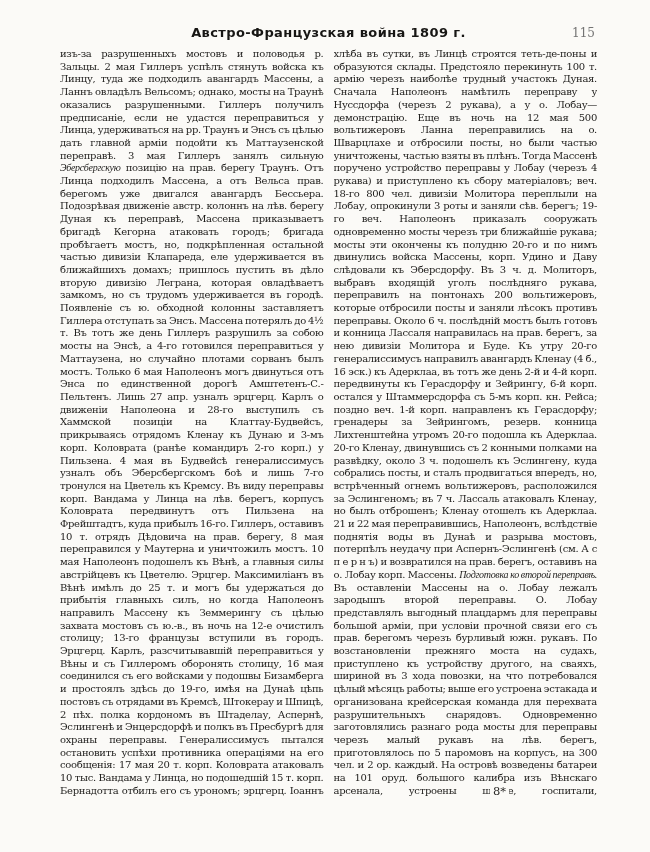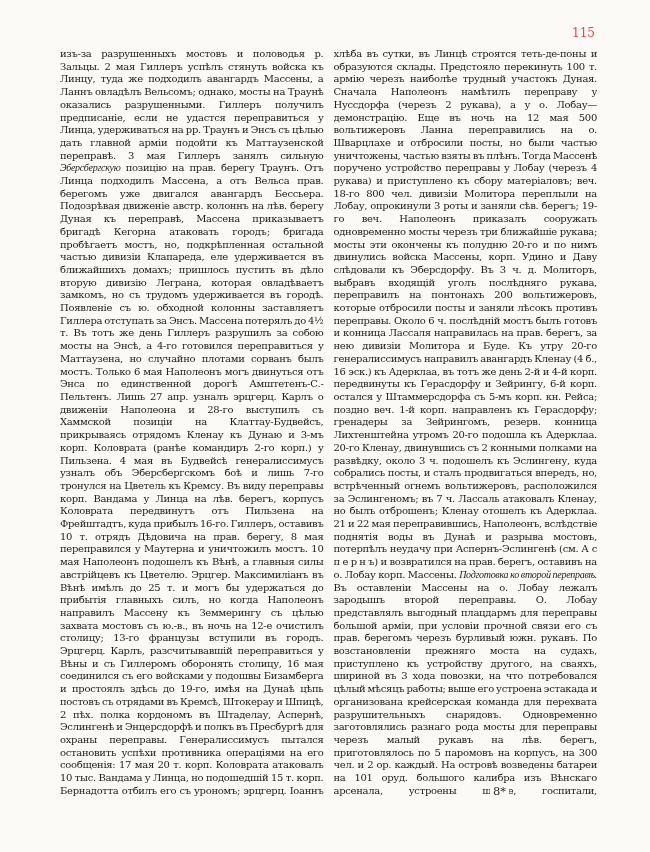--- a/index.html
+++ b/index.html
@@ -33,21 +33,21 @@
     font-size: 13px;
     letter-spacing: 0.4px;
     color: #171614;
     white-space: nowrap;
   }
   .page-number {
     position: absolute;
     right: 2px;
     top: 1px;
     font-size: 12px;
-    color: #ef4444;
+    color: #737373;
   }
   .columns {
     display: flex;
     gap: 10px;
     margin-top: 4px;
   }
   .col {
     width: 264px;
     height: 748px;
     overflow: hidden;
@@ -71,20 +71,21 @@
     background: #fbfaf7;
     padding: 0 3px;
   }
 </style>
 </head>
 <body>
 
 <div class="page">
 
   <div class="page-header">
+    <div class="running-title">Австро-Французская война 1809 г.</div>
     <div class="page-number">115</div>
   </div>
 
   <div class="columns">
     <div class="col"><span>изъ-за разрушенныхъ мостовъ и половодья р. Зальцы. 2 мая Гиллеръ успѣлъ стянуть войска къ Линцу, туда же подходилъ авангардъ Массены, а Ланнъ овладѣлъ Вельсомъ; однако, мосты на Траунѣ оказались разрушенными. Гиллеръ получилъ предписаніе, если не удастся переправиться у Линца, удерживаться на рр. Траунъ и Энсъ съ цѣлью дать главной арміи подойти къ Маттаузенской переправѣ. 3 мая Гиллеръ занялъ сильную </span><span class="italic">Эберсбергскую</span><span> позицію на прав. берегу Траунъ. Отъ Линца подходилъ Массена, а отъ Вельса прав. берегомъ уже двигался авангардъ Бессьера. Подозрѣвая движеніе австр. колоннъ на лѣв. берегу Дуная къ переправѣ, Массена приказываетъ бригадѣ Кегорна атаковать городъ; бригада пробѣгаетъ мостъ, но, подкрѣпленная остальной частью дивизіи Клапареда, еле удерживается въ ближайшихъ домахъ; пришлось пустить въ дѣло вторую дивизію Леграна, которая овладѣваетъ замкомъ, но съ трудомъ удерживается въ городѣ. Появленіе съ ю. обходной колонны заставляетъ Гиллера отступать за Энсъ. Массена потерялъ до 4½ т. Въ тотъ же день Гиллеръ разрушилъ за собою мосты на Энсѣ, а 4-го готовился переправиться у Маттаузена, но случайно плотами сорванъ былъ мостъ. Только 6 мая Наполеонъ могъ двинуться отъ Энса по единственной дорогѣ Амштетенъ-С.-Пельтенъ. Лишь 27 апр. узналъ эрцгерц. Карлъ о движеніи Наполеона и 28-го выступилъ съ Хаммской позиціи на Клаттау-Будвейсъ, прикрываясь отрядомъ Кленау къ Дунаю и 3-мъ корп. Коловрата (ранѣе командиръ 2-го корп.) у Пильзена. 4 мая въ Будвейсѣ генералиссимусъ узналъ объ Эберсбергскомъ боѣ и лишь 7-го тронулся на Цветель къ Кремсу. Въ виду переправы корп. Вандама у Линца на лѣв. берегъ, корпусъ Коловрата передвинутъ отъ Пильзена на Фрейштадтъ, куда прибылъ 16-го. Гиллеръ, оставивъ 10 т. отрядъ Дѣдовича на прав. берегу, 8 мая переправился у Маутерна и уничтожилъ мостъ. 10 мая Наполеонъ подошелъ къ Вѣнѣ, а главныя силы австрійцевъ къ Цветелю. Эрцгер. Максимиліанъ въ Вѣнѣ имѣлъ до 25 т. и могъ бы удержаться до прибытія главныхъ силъ, но когда Наполеонъ направилъ Массену къ Земмерингу съ цѣлью захвата мостовъ съ ю.-в., въ ночь на 12-е очистилъ столицу; 13-го французы вступили въ городъ. Эрцгерц. Карлъ, разсчитывавшій переправиться у Вѣны и съ Гиллеромъ оборонять столицу, 16 мая соединился съ его войсками у подошвы Бизамберга и простоялъ здѣсь до 19-го, имѣя на Дунаѣ цѣпь постовъ съ отрядами въ Кремсѣ, Штокерау и Шпицѣ, 2 пѣх. полка кордономъ въ Штаделау, Аспернѣ, Эслингенѣ и Энцерсдорфѣ и полкъ въ Пресбургѣ для охраны переправы. Генералиссимусъ пытался остановить успѣхи противника операціями на его сообщенія: 17 мая 20 т. корп. Коловрата атаковалъ 10 тыс. Вандама у Линца, но подошедшій 15 т. корп. Бернадотта отбилъ его съ урономъ; эрцгерц. Іоаннъ не рѣшился исполнить полученное имъ 16-го въ Клагенфуртѣ приказаніе двинуться къ Линцу (350 вер.) для совмѣстныхъ дѣйствій съ Коловратомъ, опасаясь имѣть на флангѣ армію вице-короля. Наполеонъ, намѣреваясь нанести новый ударъ, на случай неудачи подъ Вѣной, еще на пути къ ней приводитъ въ оборонительное состояніе всѣ важные пункты на сообщеніяхъ; у Пассау возводится укрѣпл. лагерь на 80 т. и печи на 100 т. раціоновъ</span></div>
     <div class="col"><span>хлѣба въ сутки, въ Линцѣ строятся теть-де-поны и образуются склады. Предстояло перекинуть 100 т. армію черезъ наиболѣе трудный участокъ Дуная. Сначала Наполеонъ намѣтилъ переправу у Нуссдорфа (черезъ 2 рукава), а у о. Лобау—демонстрацію. Еще въ ночь на 12 мая 500 вольтижеровъ Ланна переправились на о. Шварцлахе и отбросили посты, но были частью уничтожены, частью взяты въ плѣнъ. Тогда Массенѣ поручено устройство переправы у Лобау (черезъ 4 рукава) и приступлено къ сбору матеріаловъ; веч. 18-го 800 чел. дивизіи Молитора переплыли на Лобау, опрокинули 3 роты и заняли сѣв. берегъ; 19-го веч. Наполеонъ приказалъ сооружать одновременно мосты черезъ три ближайшіе рукава; мосты эти окончены къ полудню 20-го и по нимъ двинулись войска Массены, корп. Удино и Даву слѣдовали къ Эберсдорфу. Въ 3 ч. д. Молиторъ, выбравъ входящій уголъ послѣдняго рукава, переправилъ на понтонахъ 200 вольтижеровъ, которые отбросили посты и заняли лѣсокъ противъ переправы. Около 6 ч. послѣдній мостъ былъ готовъ и конница Лассаля направилась на прав. берегъ, за нею дивизіи Молитора и Буде. Къ утру 20-го генералиссимусъ направилъ авангардъ Кленау (4 б., 16 эск.) къ Адерклаа, въ тотъ же день 2-й и 4-й корп. передвинуты къ Герасдорфу и Зейрингу, 6-й корп. остался у Штаммерсдорфа съ 5-мъ корп. кн. Рейса; поздно веч. 1-й корп. направленъ къ Герасдорфу; гренадеры за Зейрингомъ, резерв. конница Лихтенштейна утромъ 20-го подошла къ Адерклаа. 20-го Кленау, двинувшись съ 2 конными полками на развѣдку, около 3 ч. подошелъ къ Эслингену, куда собрались посты, и сталъ продвигаться впередъ, но, встрѣченный огнемъ вольтижеровъ, расположился за Эслингеномъ; въ 7 ч. Лассаль атаковалъ Кленау, но былъ отброшенъ; Кленау отошелъ къ Адерклаа. 21 и 22 мая переправившись, Наполеонъ, вслѣдствіе поднятія воды въ Дунаѣ и разрыва мостовъ, потерпѣлъ неудачу при Аспернъ-Эслингенѣ (см. А с п е р н ъ) и возвратился на прав. берегъ, оставивъ на о. Лобау корп. Массены. </span><span class="italic">Подготовка ко второй переправѣ.</span><span> Въ оставленіи Массены на о. Лобау лежалъ зародышъ второй переправы. О. Лобау представлялъ выгодный плацдармъ для переправы большой арміи, при условіи прочной связи его съ прав. берегомъ черезъ бурливый южн. рукавъ. По возстановленіи прежняго моста на судахъ, приступлено къ устройству другого, на сваяхъ, шириной въ 3 хода повозки, на что потребовался цѣлый мѣсяцъ работы; выше его устроена эстакада и организована крейсерская команда для перехвата разрушительныхъ снарядовъ. Одновременно заготовлялись разнаго рода мосты для переправы черезъ малый рукавъ на лѣв. берегъ, приготовлялось по 5 паромовъ на корпусъ, на 300 чел. и 2 ор. каждый. На островѣ возведены батареи на 101 оруд. большого калибра изъ Вѣнскаго арсенала, устроены шоссе, госпитали, хлѣбопекарни и магазины; на случай отступленія съ о. Лобау построенъ обширный теть-де-понъ, прикрывавшій 4 прочныхъ моста. Пополнивъ армію 40 т. конскриптовъ, Наполеонъ довелъ свои силы до 340 т., а не считая изолированныхъ въ Польшѣ корпуса Понятовскаго (23 т.) и русской арміи Голицына (30 т.)—287 т.; притянувъ армію вице-короля и уменьшивъ отряды по обезпеченію операц. ли-</span></div>
   </div>
 
   <div class="signature-mark">8*</div>
 

